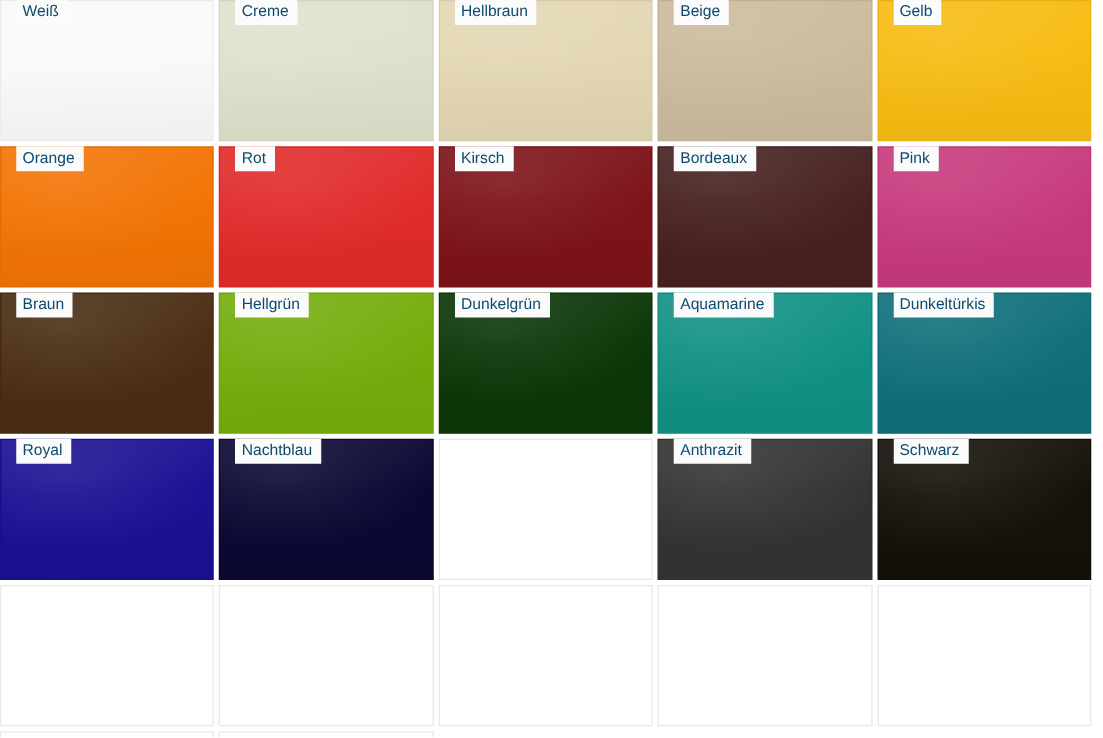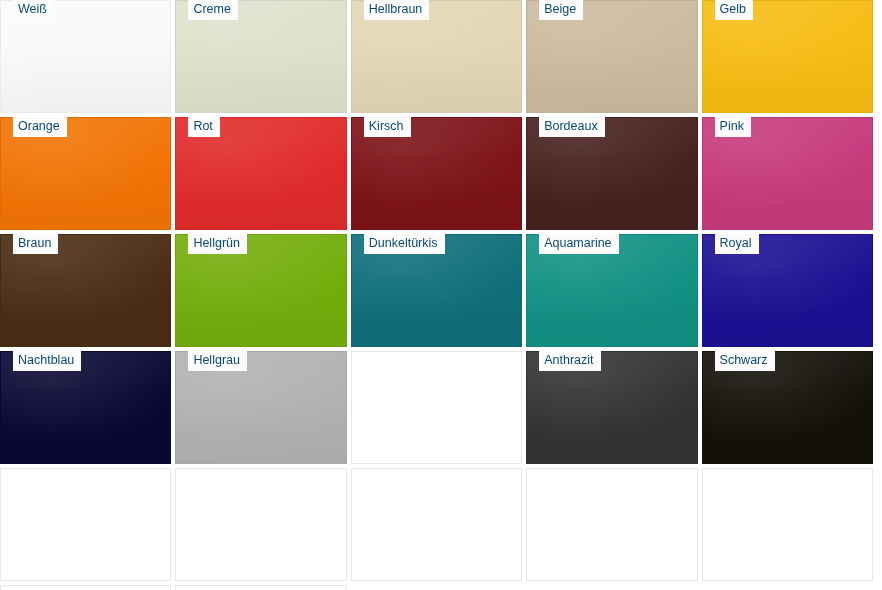--- a/index.html
+++ b/index.html
@@ -134,48 +134,48 @@
       </div>
       <span class="label">Braun</span>
     </div>
     <div class="cell">
       <div class="swatch filled" style="background: rgb(116, 173, 12);">
         <div class="sheen"></div>
       </div>
       <span class="label">Hellgrün</span>
     </div>
     <div class="cell">
+      <div class="swatch filled" style="background: rgb(12, 54, 7);">
+        <div class="sheen"></div>
+      </div>
+      <span class="label">Dunkelgrün</span>
+    </div>
+    <div class="cell">
+      <div class="swatch filled" style="background: rgb(17, 145, 132);">
+        <div class="sheen"></div>
+      </div>
+      <span class="label">Aquamarine</span>
+    </div>
+    <div class="cell">
       <div class="swatch filled" style="background: rgb(15, 111, 122);">
         <div class="sheen"></div>
       </div>
       <span class="label">Dunkeltürkis</span>
     </div>
     <div class="cell">
-      <div class="swatch filled" style="background: rgb(17, 145, 132);">
-        <div class="sheen"></div>
-      </div>
-      <span class="label">Aquamarine</span>
-    </div>
-    <div class="cell">
       <div class="swatch filled" style="background: rgb(27, 16, 147);">
         <div class="sheen"></div>
       </div>
       <span class="label">Royal</span>
     </div>
     <div class="cell">
       <div class="swatch filled" style="background: rgb(10, 8, 51);">
         <div class="sheen"></div>
       </div>
       <span class="label">Nachtblau</span>
-    </div>
-    <div class="cell">
-      <div class="swatch filled" style="background: rgb(178, 178, 178);">
-        <div class="sheen"></div>
-      </div>
-      <span class="label">Hellgrau</span>
     </div>
     <div class="cell">
       <div class="swatch empty"></div>
     </div>
     <div class="cell">
       <div class="swatch filled" style="background: rgb(51, 51, 50);">
         <div class="sheen"></div>
       </div>
       <span class="label">Anthrazit</span>
     </div>

